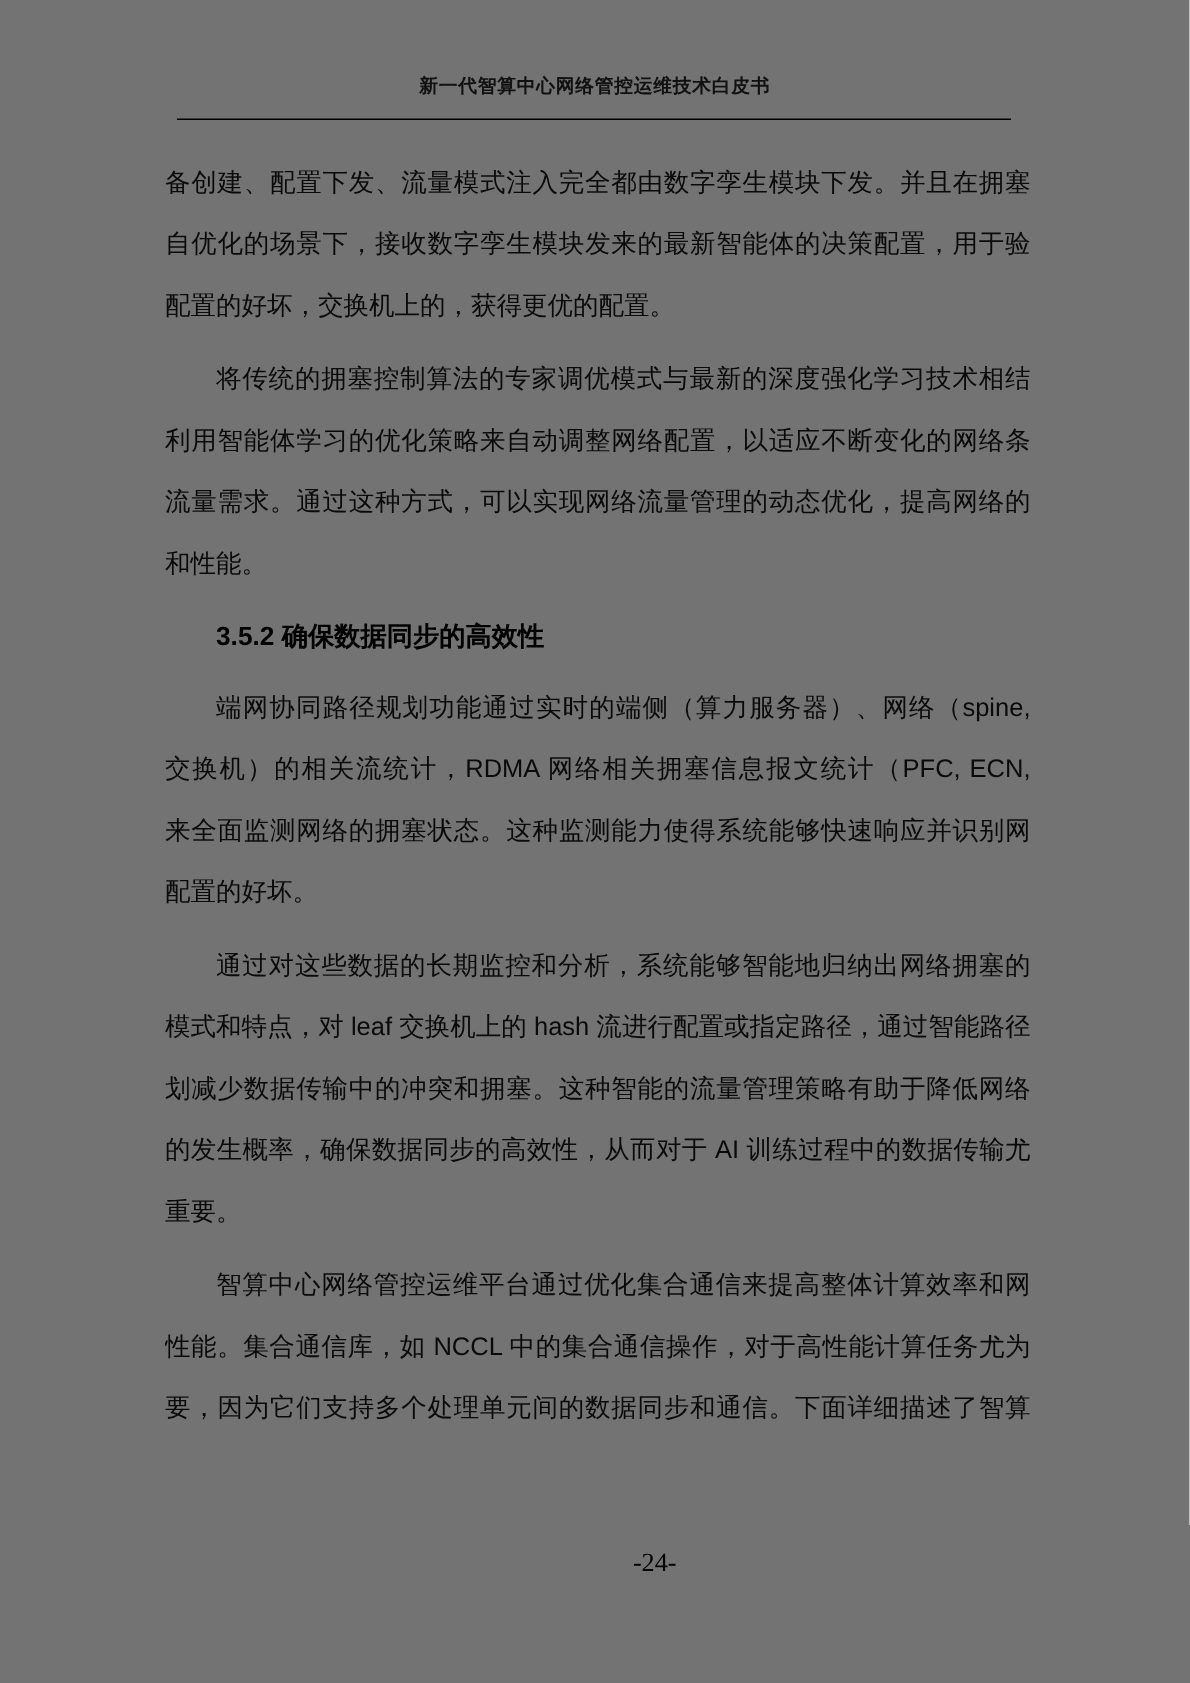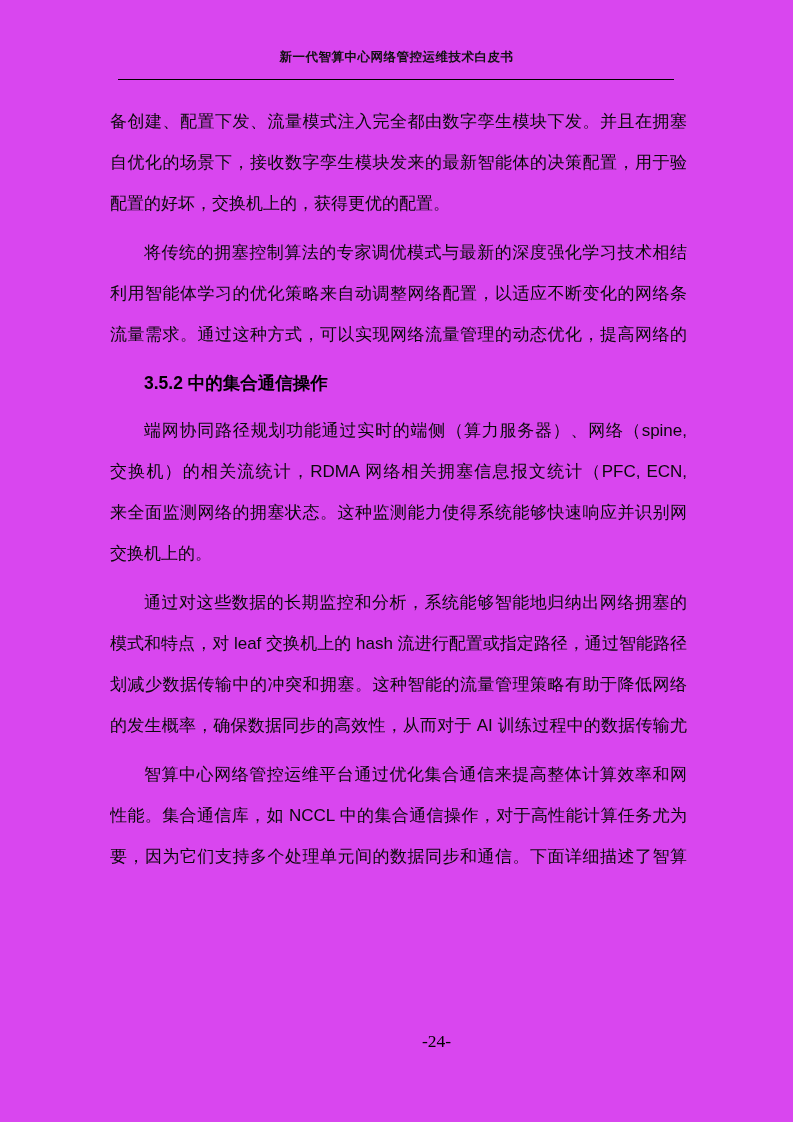--- a/index.html
+++ b/index.html
@@ -4,21 +4,21 @@
 <style>
   html, body {
     margin: 0;
     padding: 0;
     background: #ffffff;
   }
   .page {
     position: relative;
     width: 793px;
     height: 1122px;
-    background: #d946ef;
+    background: #737373;
     font-family: "Liberation Sans", "DejaVu Sans", sans-serif;
     color: #000000;
     overflow: hidden;
   }
   
   .header-title {
     position: absolute;
     top: 49px;
     left: 0;
     width: 100%;
@@ -97,36 +97,38 @@
     <div class="para">
       <div class="ln">备创建、配置下发、流量模式注入完全都由数字孪生模块下发。并且在拥塞控制</div>
       <div class="ln">自优化的场景下，接收数字孪生模块发来的最新智能体的决策配置，用于验证该</div>
       <div class="ln ln-end">配置的好坏，交换机上的，获得更优的配置。</div>
     </div>
 
     <div class="para">
       <div class="ln indent">将传统的拥塞控制算法的专家调优模式与最新的深度强化学习技术相结合，</div>
       <div class="ln">利用智能体学习的优化策略来自动调整网络配置，以适应不断变化的网络条件和</div>
       <div class="ln">流量需求。通过这种方式，可以实现网络流量管理的动态优化，提高网络的效率</div>
+      <div class="ln ln-end">和性能。</div>
     </div>
 
-    <div class="h3">3.5.2 中的集合通信操作</div>
+    <div class="h3">3.5.2 确保数据同步的高效性</div>
 
     <div class="para">
       <div class="ln indent">端网协同路径规划功能通过实时的端侧（算力服务器）、网络（spine, leaf</div>
       <div class="ln">交换机）的相关流统计，RDMA 网络相关拥塞信息报文统计（PFC, ECN, CNP），</div>
       <div class="ln">来全面监测网络的拥塞状态。这种监测能力使得系统能够快速响应并识别网络中</div>
-      <div class="ln ln-end">交换机上的。</div>
+      <div class="ln ln-end">配置的好坏。</div>
     </div>
 
     <div class="para">
       <div class="ln indent">通过对这些数据的长期监控和分析，系统能够智能地归纳出网络拥塞的特定</div>
       <div class="ln">模式和特点，对 leaf 交换机上的 hash 流进行配置或指定路径，通过智能路径规</div>
       <div class="ln">划减少数据传输中的冲突和拥塞。这种智能的流量管理策略有助于降低网络拥塞</div>
       <div class="ln">的发生概率，确保数据同步的高效性，从而对于 AI 训练过程中的数据传输尤为</div>
+      <div class="ln ln-end">重要。</div>
     </div>
 
 
     <div class="para">
       <div class="ln indent">智算中心网络管控运维平台通过优化集合通信来提高整体计算效率和网络</div>
       <div class="ln">性能。集合通信库，如 NCCL 中的集合通信操作，对于高性能计算任务尤为重</div>
       <div class="ln">要，因为它们支持多个处理单元间的数据同步和通信。下面详细描述了智算中心</div>
     </div>
 
   </div>

